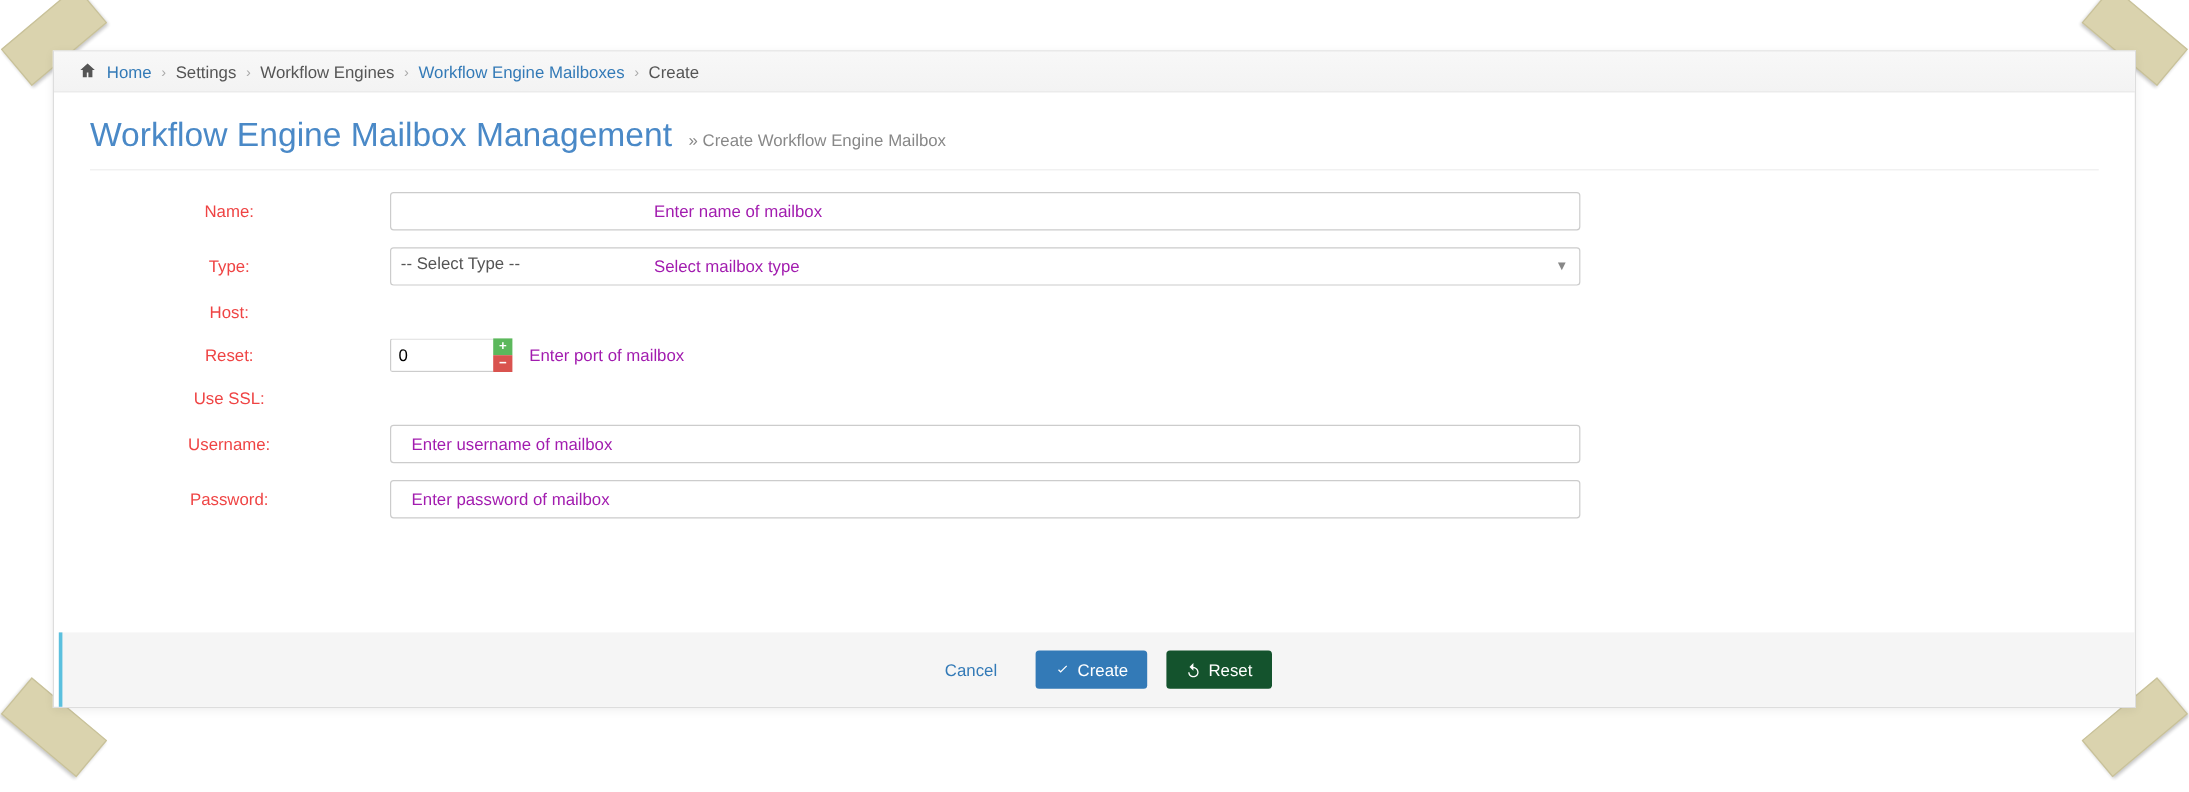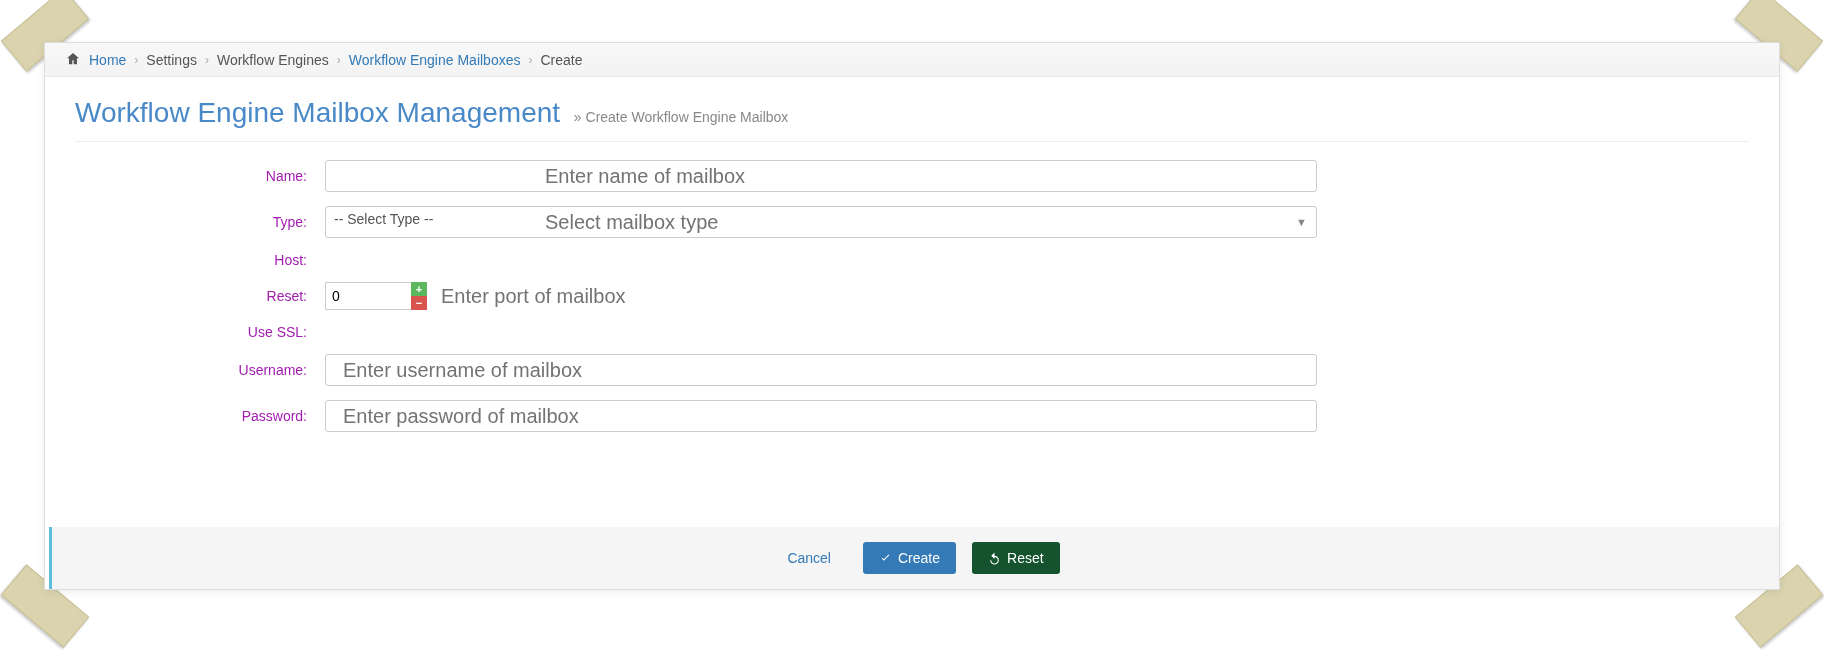--- a/index.html
+++ b/index.html
@@ -12,34 +12,34 @@
   .card{position:absolute;left:44px;right:44px;top:42px;bottom:70px;border:1px solid #ddd;background:#fff;box-shadow:0 2px 8px rgba(0,0,0,.08)}
   .crumbs{border-bottom:1px solid #e7e7e7;background:linear-gradient(#f8f8f8,#f3f3f3);padding:8px 20px;font-size:14px;display:flex;align-items:center;gap:8px;color:#555}
   .crumbs a{color:#337ab7;text-decoration:none}
   .crumbs .sep{color:#aaa;font-size:12px}
   .home-ico svg{width:16px;height:16px;vertical-align:-2px;fill:#555}
   .content{padding:20px 30px 0 30px}
   h1{margin:0 0 12px 0;font-weight:300;font-size:28px;color:#4a89c7}
   h1 .sub{font-size:14px;color:#888;font-weight:400;margin-left:6px}
   hr.hline{border:none;border-top:1px solid #eee;margin:0 0 18px 0}
   .row{display:flex;align-items:center;margin-bottom:14px}
-  .lbl{flex:0 0 232px;text-align:right;color:#a21caf;font-size:14px;padding-right:18px}
+  .lbl{flex:0 0 232px;text-align:center;color:#ef4444;font-size:14px;padding-right:18px}
   .fld{flex:1;position:relative}
   .tx,.sel{width:992px;max-width:992px;height:32px;border:1px solid #ccc;border-radius:3px;padding:4px 8px;font-size:14px;box-sizing:border-box;background:#fff}
   .sel{color:#555}
   .sel-wrap{position:relative;width:992px}
   .sel-caret{position:absolute;right:10px;top:50%;transform:translateY(-50%);pointer-events:none;color:#888;font-size:11px}
   .port-wrap{display:flex;align-items:stretch}
   .port-in{width:86px;height:28px;border:1px solid #ccc;border-right:none;border-radius:2px 0 0 2px;padding:2px 6px;font-size:14px;box-sizing:border-box}
   .spin{display:flex;flex-direction:column}
   .spin button{width:16px;height:14px;border:none;color:#fff;font-size:11px;line-height:11px;padding:0;cursor:pointer;font-weight:bold}
   .spin .up{background:#5cb85c}
   .spin .dn{background:#d9534f}
   .chk{width:16px;height:16px;border:1px solid #ccc;border-radius:2px;display:inline-block;vertical-align:middle;background:#fff}
-  .ann{position:absolute;color:#737373;font-size:20px;top:50%;transform:translateY(-50%);white-space:nowrap;pointer-events:none}
+  .ann{position:absolute;color:#a21caf;font-size:14px;top:50%;transform:translateY(-50%);white-space:nowrap;pointer-events:none}
   .footer{position:absolute;left:4px;right:0;bottom:0;background:#f5f5f5;height:62px;display:flex;align-items:center;justify-content:center;gap:16px;border-left:3px solid #5bc0de}
   .btn{border:none;border-radius:3px;padding:8px 16px;font-size:14px;cursor:pointer;display:inline-flex;align-items:center;gap:6px;color:#fff}
   .btn.link{background:transparent;color:#337ab7}
   .btn.primary{background:#337ab7}
   .btn.info{background:#5bc0de}
   .btn.muted{background:#14532d}
   .ico{width:13px;height:13px;fill:currentColor}
 </style>
 </head>
 <body>

